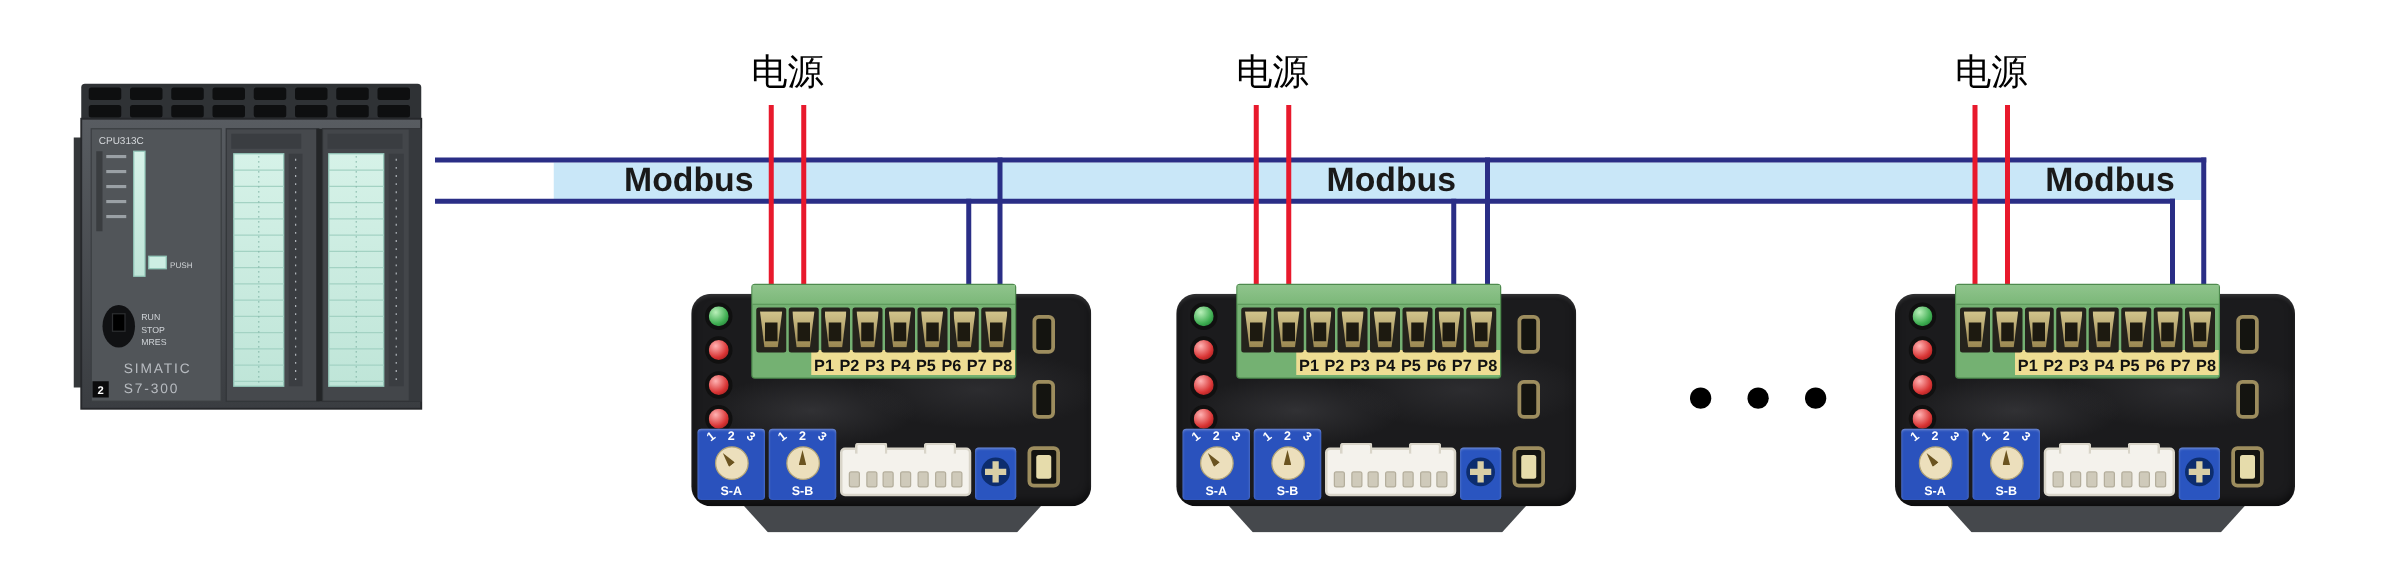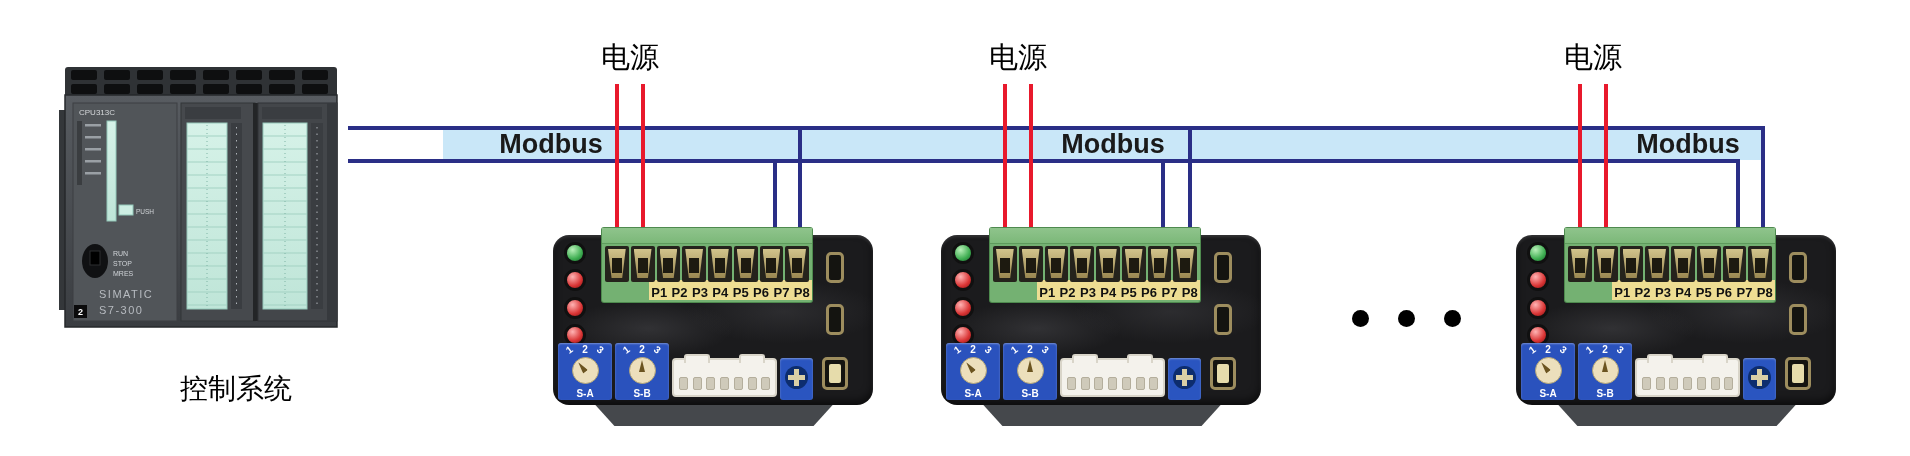--- a/index.html
+++ b/index.html
@@ -213,21 +213,20 @@
       <rect x="201" y="38" width="79" height="218" fill="#43464a" stroke="#303336"></rect>
       <rect x="205" y="42" width="60" height="12" fill="#3a3d41"></rect>
       <rect x="206" y="58" width="44" height="186" fill="url(#gMint)" stroke="#95c8ba"></rect>
       <path d="M206 71h44M206 84h44M206 97h44M206 110h44M206 123h44M206 136h44M206 149h44M206 162h44M206 175h44M206 188h44M206 201h44M206 214h44M206 227h44M206 240h44" stroke="#a3d2c3" stroke-width="1"></path>
       <line x1="228" y1="60" x2="228" y2="242" stroke="#7fb4a5" stroke-dasharray="1,3"></line>
       <rect x="254" y="58" width="12" height="186" fill="#3a3d41"></rect>
       <line x1="260" y1="62" x2="260" y2="240" stroke="#aeb3b8" stroke-dasharray="1.5,5"></line>
       <rect x="270" y="38" width="10" height="218" fill="#36393d"></rect>
     </svg>
   </div>
-  <div class="plc-caption">控制系统</div>
 
   <div class="driver-module m1">
     <div class="mod-base"></div>
     <div class="mod-body"></div>
     <div class="led led-green"></div>
     <div class="led led-red r1"></div>
     <div class="led led-red r2"></div>
     <div class="led led-red r3"></div>
     <div class="tblock">
       <div class="tb-top"></div>

